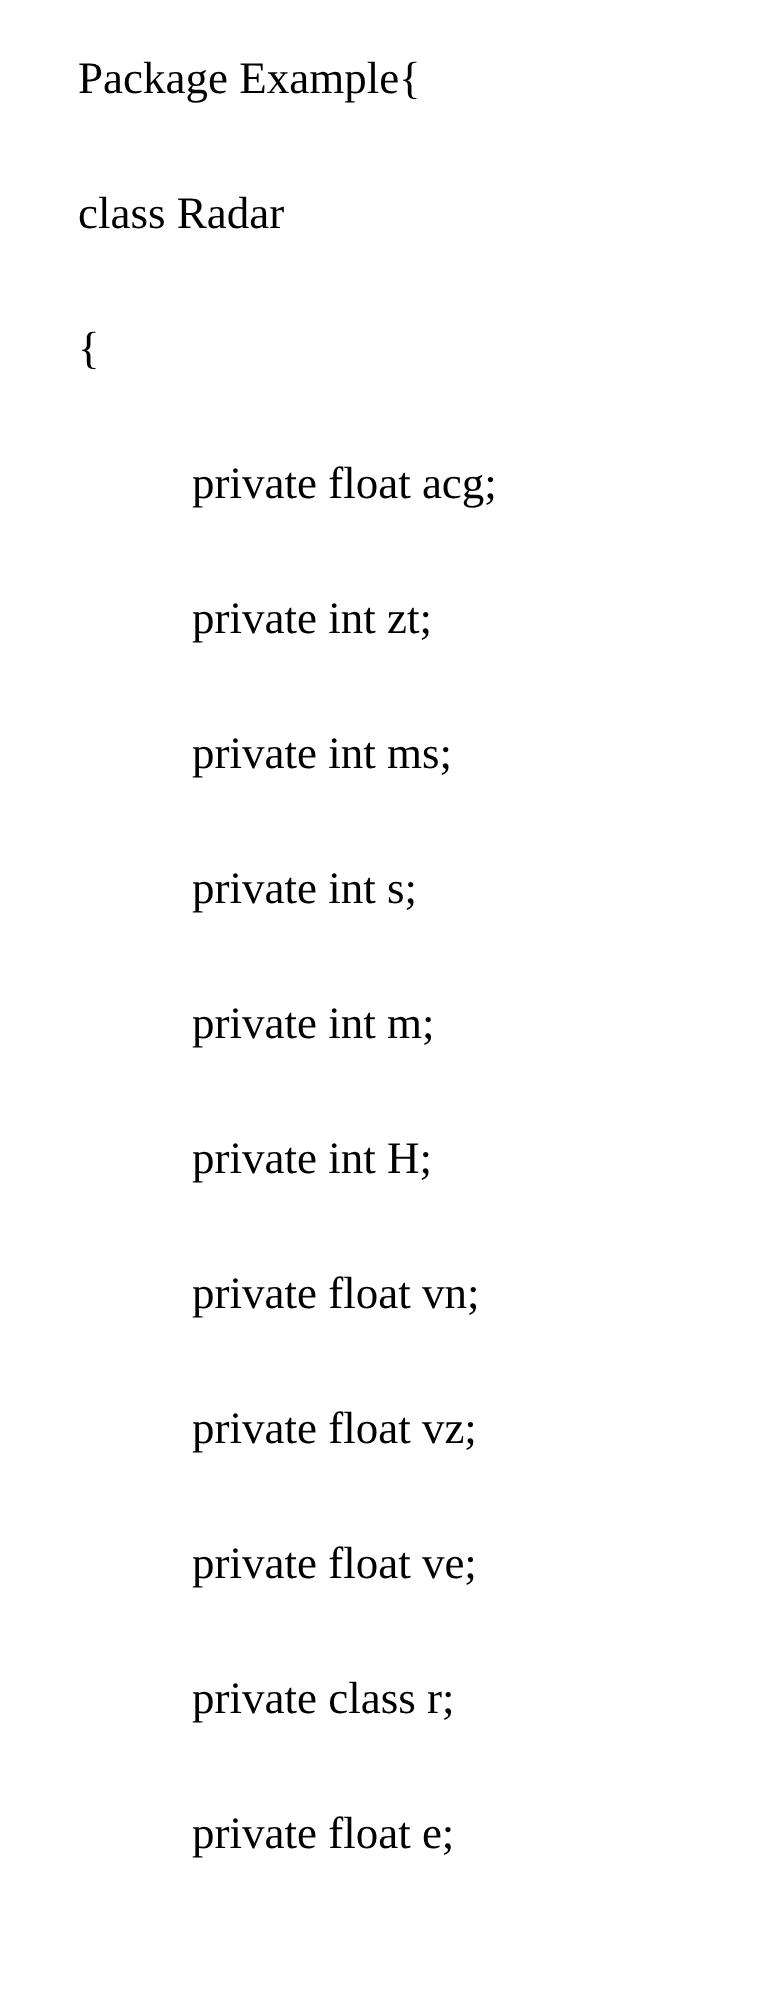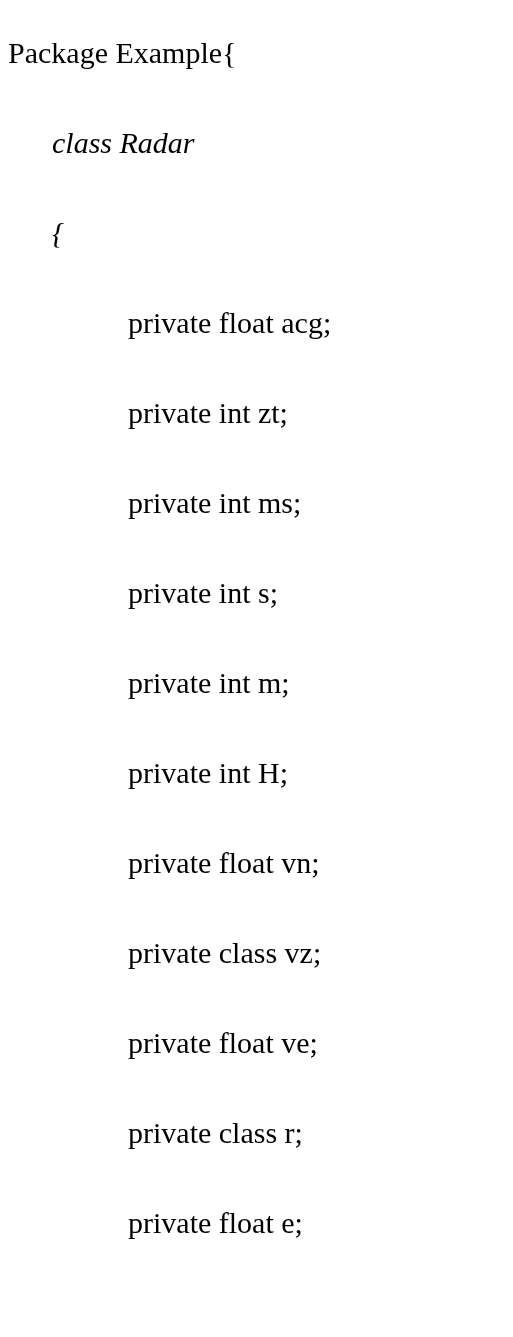--- a/index.html
+++ b/index.html
@@ -9,33 +9,33 @@
       font-size: 30px;
       background: #ffffff;
       color: #000000;
       width: 513px;
       box-sizing: border-box;
     }
     .line {
       white-space: pre;
       line-height: 3.0;
     }
-    .indent-0 { padding-left: 0px; }
-    .indent-1 { padding-left: 44px; font-style: italic; }
+    .indent-0 { padding-left: 0px; margin-left: 44px; }
+    .indent-1 { padding-left: 44px; }
     .indent-2 { padding-left: 120px; }
   </style>
 </head>
 <body>
 
 <div class="line indent-0">Package Example{</div>
 <div class="line indent-1">class Radar</div>
 <div class="line indent-1">{</div>
 <div class="line indent-2">private float acg;</div>
 <div class="line indent-2">private int zt;</div>
 <div class="line indent-2">private int ms;</div>
 <div class="line indent-2">private int s;</div>
 <div class="line indent-2">private int m;</div>
 <div class="line indent-2">private int H;</div>
 <div class="line indent-2">private float vn;</div>
-<div class="line indent-2">private class vz;</div>
+<div class="line indent-2">private float vz;</div>
 <div class="line indent-2">private float ve;</div>
 <div class="line indent-2">private class r;</div>
 <div class="line indent-2">private float e;</div>
 
 </body></html>

